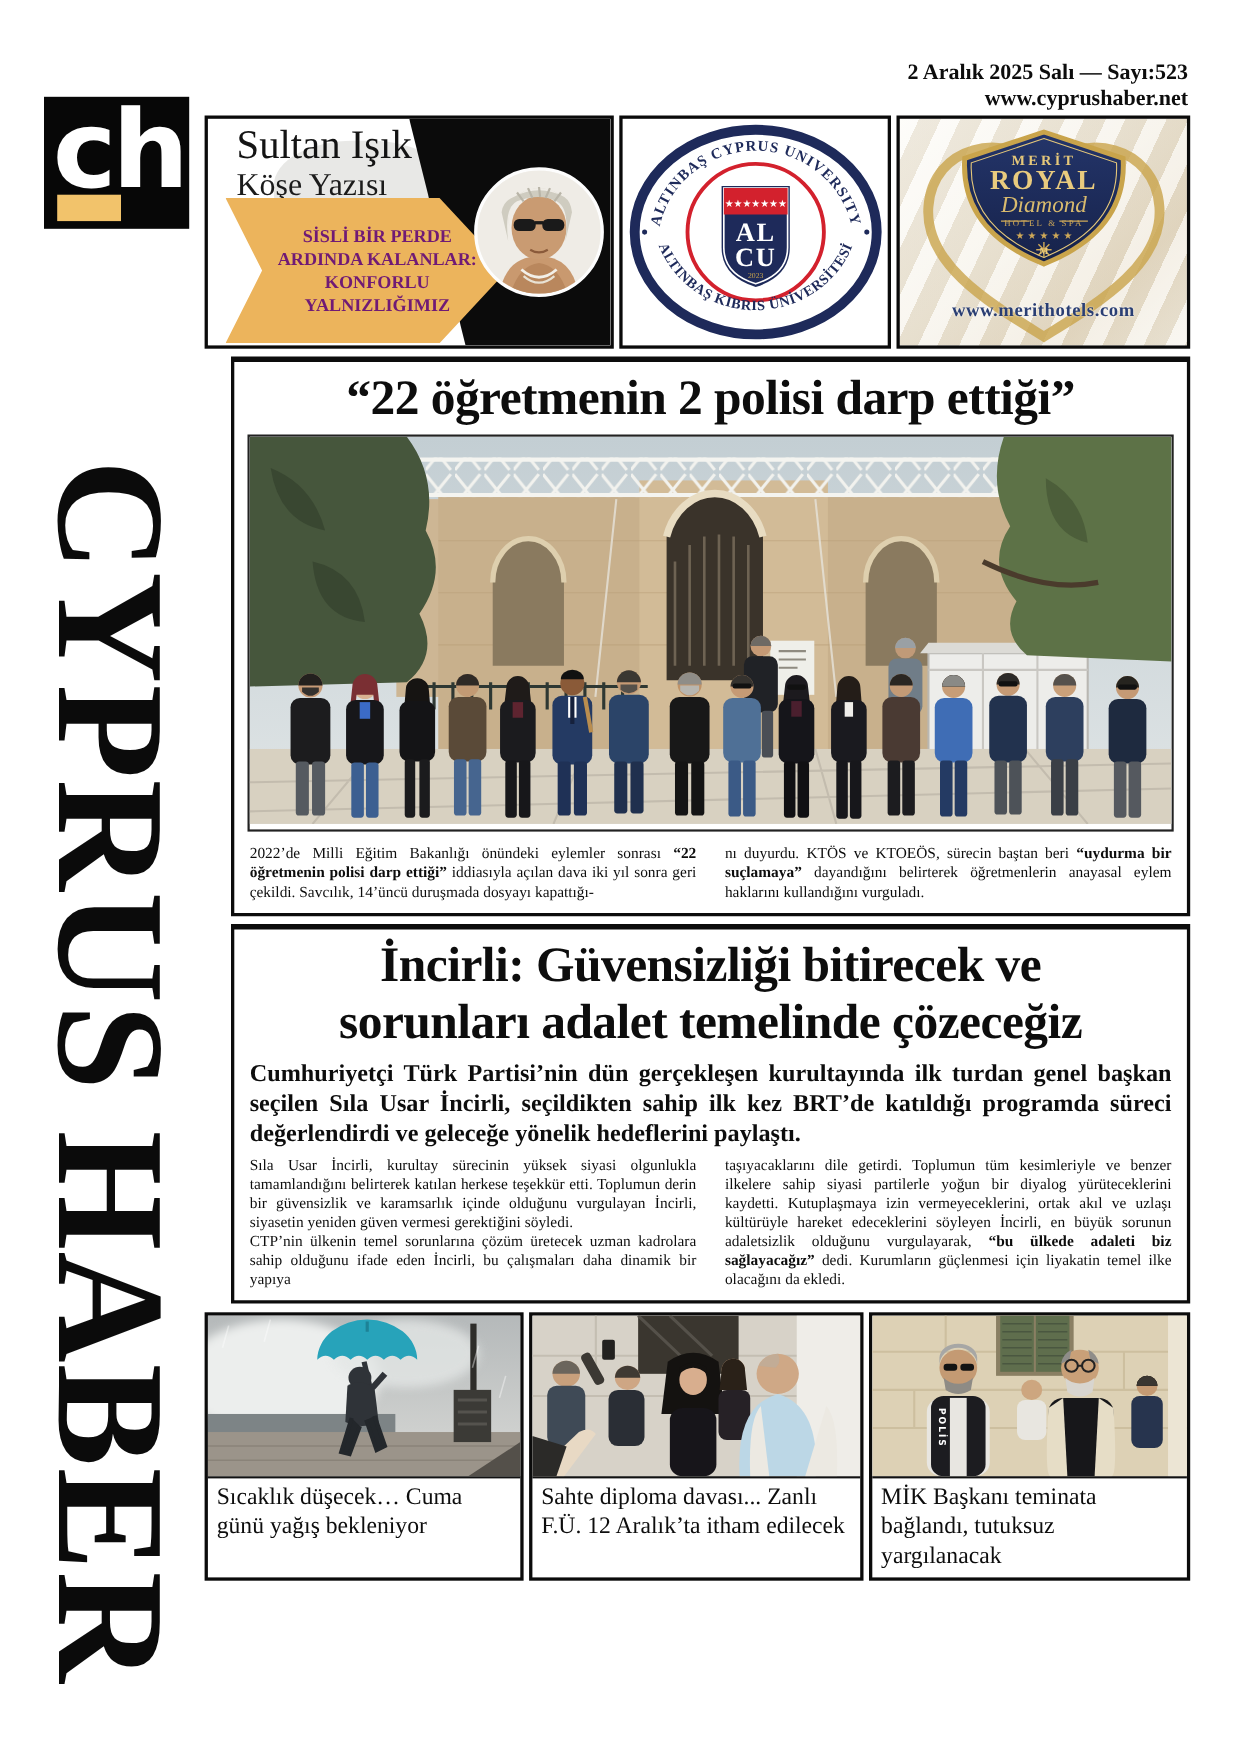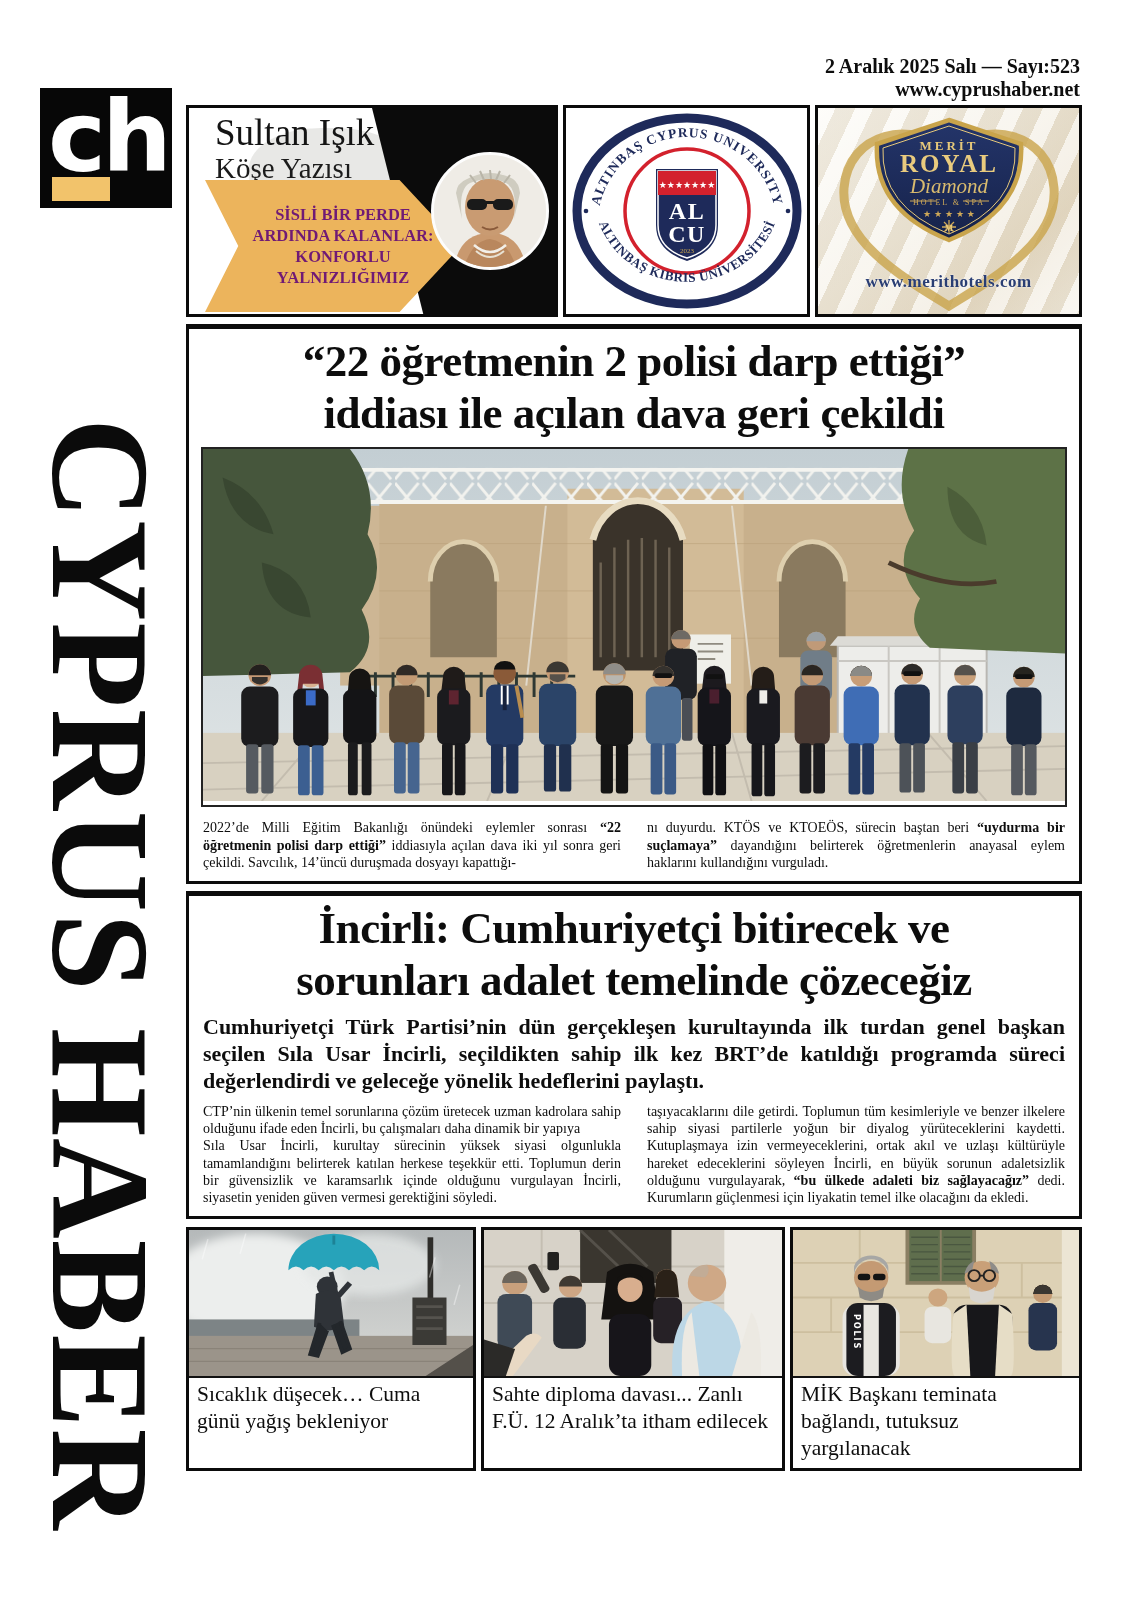--- a/index.html
+++ b/index.html
@@ -40,21 +40,21 @@
                clip-path:polygon(0 0, 76% 0, 100% 50%, 76% 100%, 0 100%, 13% 50%);
                display:flex; align-items:center; justify-content:center; text-align:center; }
   .col-arrow .t { font-weight:bold; font-size:16.5px; line-height:1.28; color:#701a75; padding-left:20px; }
   .portrait { position:absolute; right:6px; top:44px; width:118px; height:118px; border-radius:50%;
               background:#f3f1ec; border:3px solid #fdfdfd; overflow:hidden; }
 
   .merit-web { position:absolute; left:0; right:0; bottom:22px; text-align:center; font-weight:bold;
                font-size:17px; letter-spacing:.5px; color:#2a3e73; text-shadow:0 0 2px #fff; }
 
   
-  .section { border:3px solid #0c0c0c; border-top-width:5px; margin-top:7px; background:#fff; }
+  .section { border:3px solid #0c0c0c; border-top-width:5px; margin-top:7px; background:#fff;margin-left:24px; }
   .headline { text-align:center; font-weight:bold; font-size:45px; line-height:1.16; letter-spacing:-0.5px; padding:6px 6px 4px; }
   .photo-frame { margin:4px 12px 6px; border:2px solid #222; }
   .cols { display:flex; gap:26px; padding:6px 14px 10px; font-size:14px; line-height:1.23; text-align:justify; }
   .cols .c { flex:1; }
   .lede { font-weight:bold; font-size:22px; line-height:1.22; text-align:justify; padding:4px 14px 2px; }
 
   
   .bottom { display:flex; gap:5px; margin-top:8px; }
   .bcell { border:3px solid #0b0b0b; background:#fff; }
   .b1 { width:290px; } .b2 { width:304px; } .b3 { flex:1; }
@@ -169,21 +169,20 @@
             <text x="131" y="123" text-anchor="middle" font-size="8.5" font-weight="bold" fill="#e9cb7e">M</text>
           </g>
         </svg>
         <div class="merit-web">www.merithotels.com</div>
       </div>
     </div>
 
     <div class="section">
       <div class="headline">
         <div>“22 öğretmenin 2 polisi darp ettiği”</div>
-        <div>iddiası ile açılan dava geri çekildi</div>
       </div>
 
       <div class="photo-frame">
         <svg width="100%" height="352" viewBox="0 0 880 372" preserveAspectRatio="none">
           <defs>
             <linearGradient id="sky" x1="0" y1="0" x2="0" y2="1">
               <stop offset="0" stop-color="#c3ced3"></stop>
                 <stop offset="1" stop-color="#e0e5e6"></stop>
             </linearGradient>
             <pattern id="xr" width="28" height="34" patternUnits="userSpaceOnUse">
@@ -385,28 +384,28 @@
       </div>
 
       <div class="cols">
         <div class="c"><span>2022’de Milli Eğitim Bakanlığı önündeki eylemler sonrası </span><b>“22 öğretmenin polisi darp ettiği”</b><span> iddiasıyla açılan dava iki yıl sonra geri çekildi. Savcılık, 14’üncü duruşmada dosyayı kapattığı-</span></div>
         <div class="c"><span>nı duyurdu. KTÖS ve KTOEÖS, sürecin baştan beri </span><b>“uydurma bir suçlamaya”</b><span> dayandığını belirterek öğretmenlerin anayasal eylem haklarını kullandığını vurguladı.</span></div>
       </div>
     </div>
 
     <div class="section">
       <div class="headline">
-        <div>İncirli: Cumhuriyetçi bitirecek ve</div>
+        <div>İncirli: Güvensizliği bitirecek ve</div>
         <div>sorunları adalet temelinde çözeceğiz</div>
       </div>
       <div class="lede">Cumhuriyetçi Türk Partisi’nin dün gerçekleşen kurultayında ilk turdan genel başkan seçilen Sıla Usar İncirli, seçildikten sahip ilk kez BRT’de katıldığı programda süreci değerlendirdi ve geleceğe yönelik hedeflerini paylaştı.</div>
       <div class="cols">
         <div class="c">
+          <div>Sıla Usar İncirli, kurultay sürecinin yüksek siyasi olgunlukla tamamlandığını belirterek katılan herkese teşekkür etti. Toplumun derin bir güvensizlik ve karamsarlık içinde olduğunu vurgulayan İncirli, siyasetin yeniden güven vermesi gerektiğini söyledi.</div>
           <div>CTP’nin ülkenin temel sorunlarına çözüm üretecek uzman kadrolara sahip olduğunu ifade eden İncirli, bu çalışmaları daha dinamik bir yapıya</div>
-          <div>Sıla Usar İncirli, kurultay sürecinin yüksek siyasi olgunlukla tamamlandığını belirterek katılan herkese teşekkür etti. Toplumun derin bir güvensizlik ve karamsarlık içinde olduğunu vurgulayan İncirli, siyasetin yeniden güven vermesi gerektiğini söyledi.</div>
         </div>
         <div class="c"><span>taşıyacaklarını dile getirdi. Toplumun tüm kesimleriyle ve benzer ilkelere sahip siyasi partilerle yoğun bir diyalog yürüteceklerini kaydetti. Kutuplaşmaya izin vermeyeceklerini, ortak akıl ve uzlaşı kültürüyle hareket edeceklerini söyleyen İncirli, en büyük sorunun adaletsizlik olduğunu vurgulayarak, </span><b>“bu ülkede adaleti biz sağlayacağız”</b><span> dedi. Kurumların güçlenmesi için liyakatin temel ilke olacağını da ekledi.</span></div>
       </div>
     </div>
 
     <div class="bottom">
 
       <div class="bcell b1">
         <svg class="bphoto" width="100%" height="148" viewBox="0 0 300 160" preserveAspectRatio="none">
           <defs>

